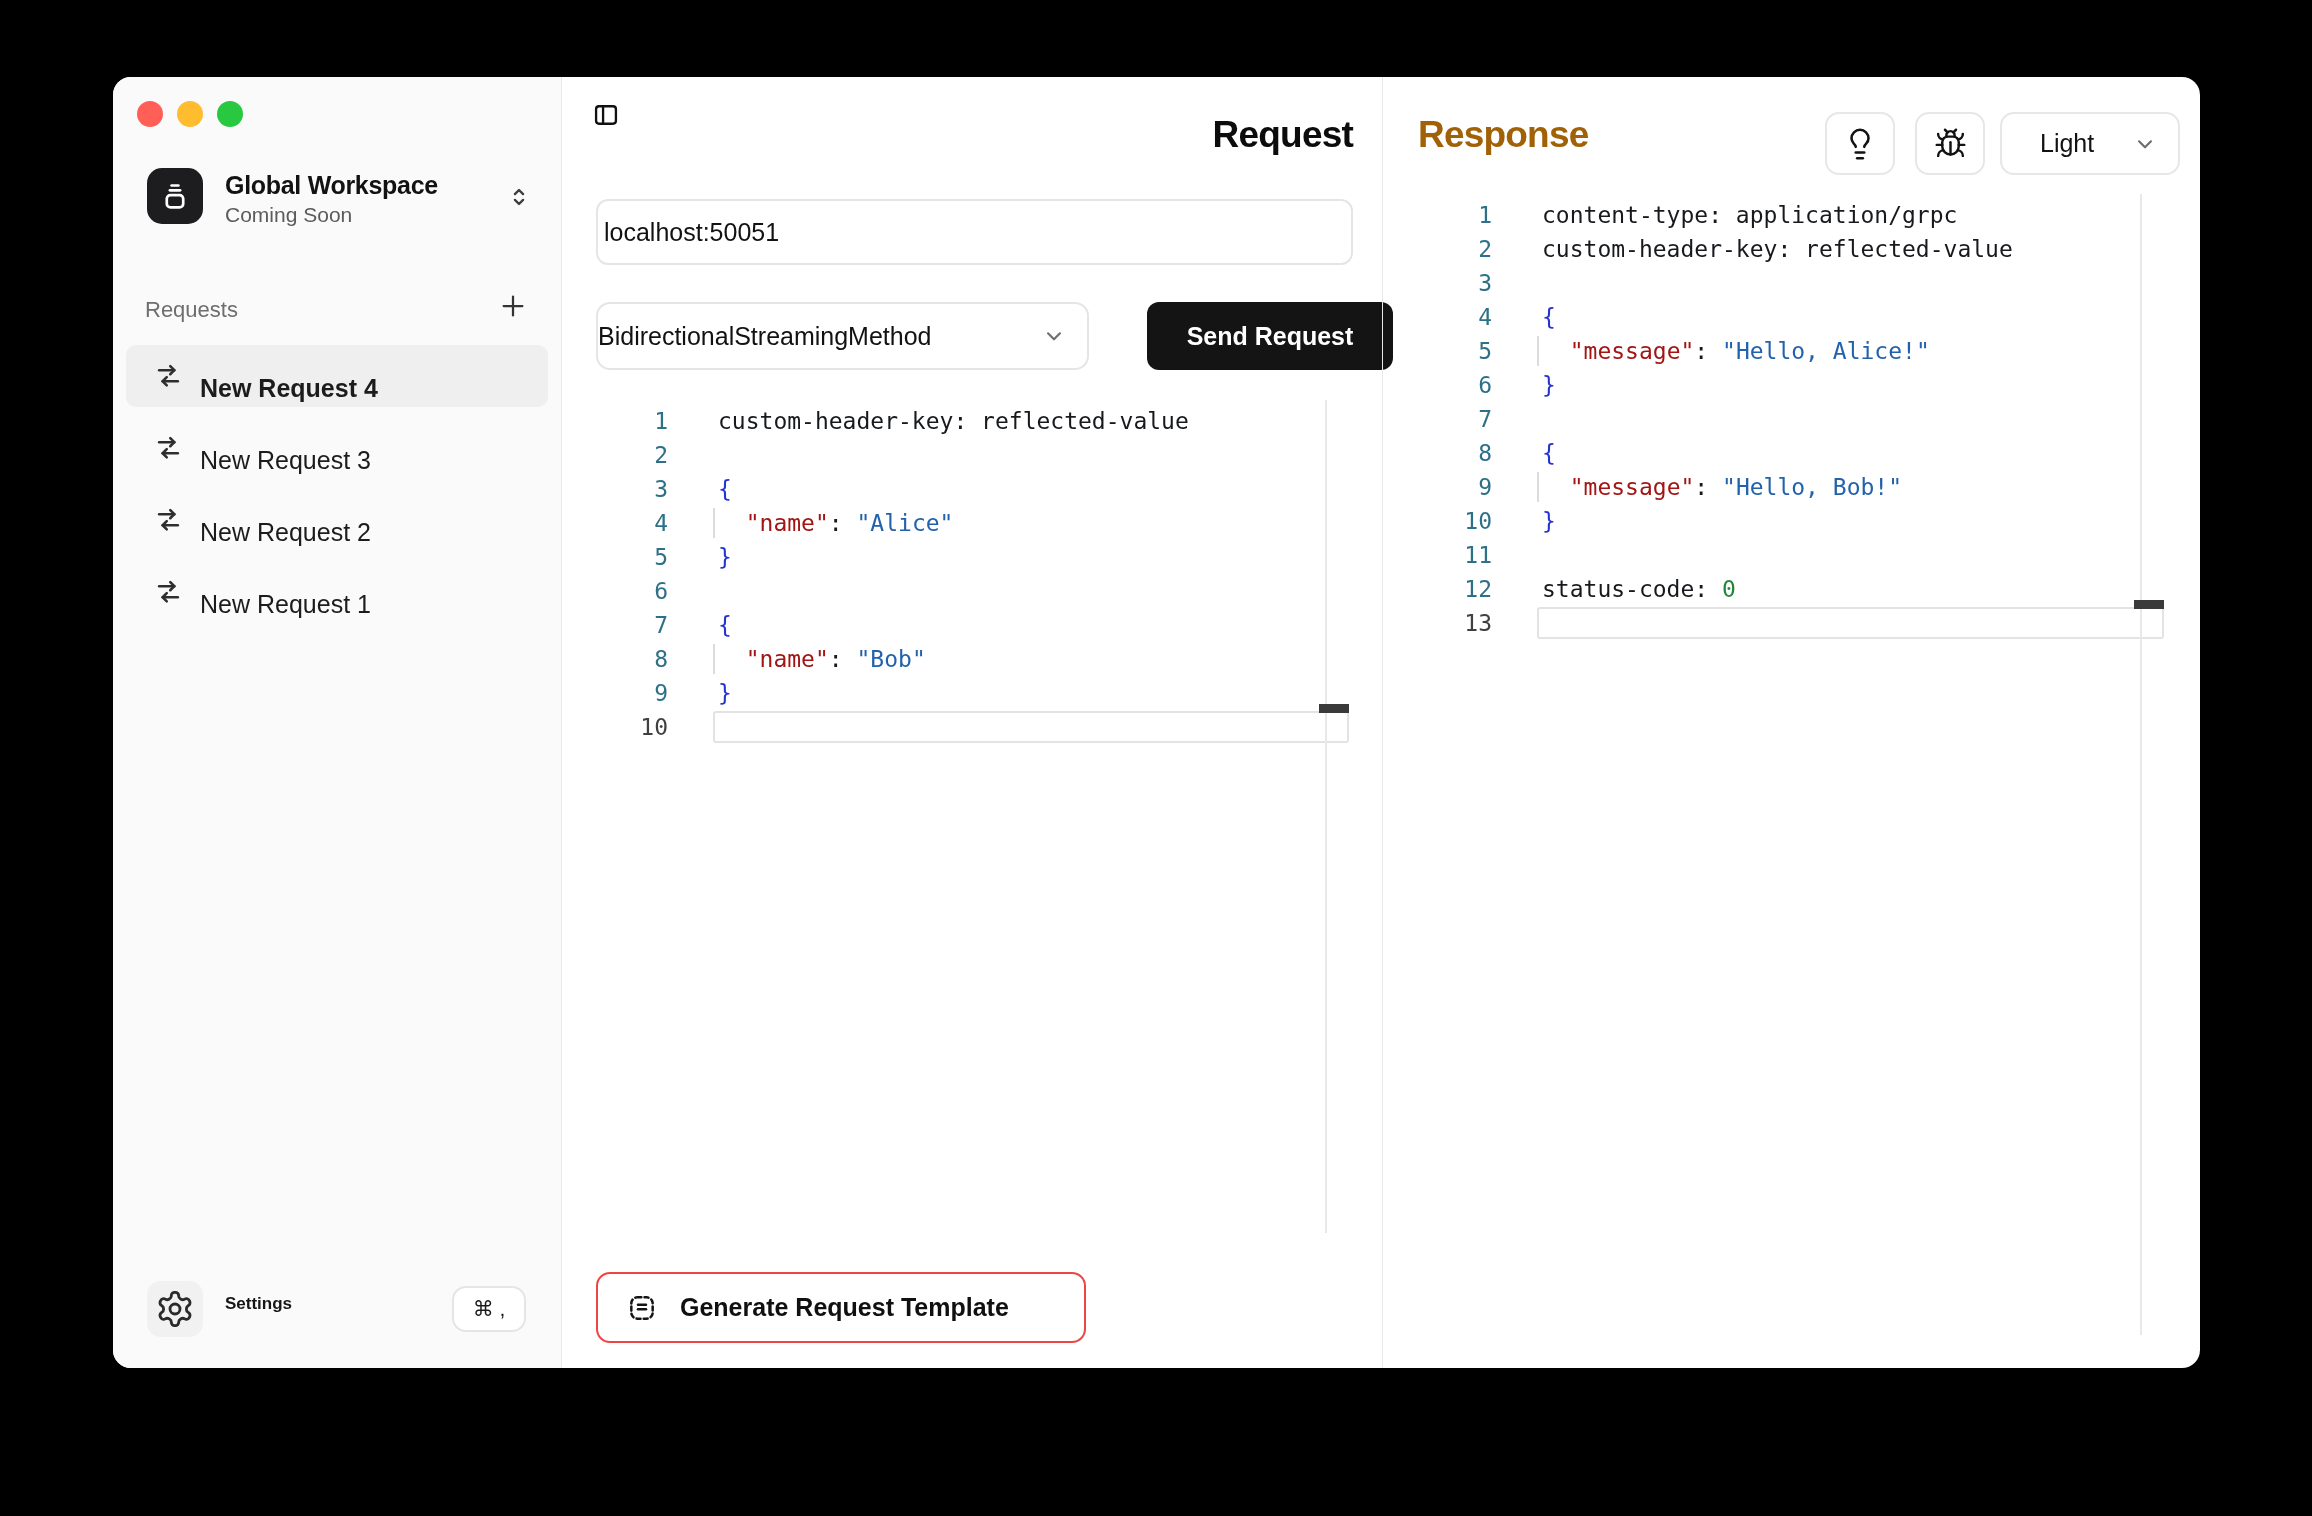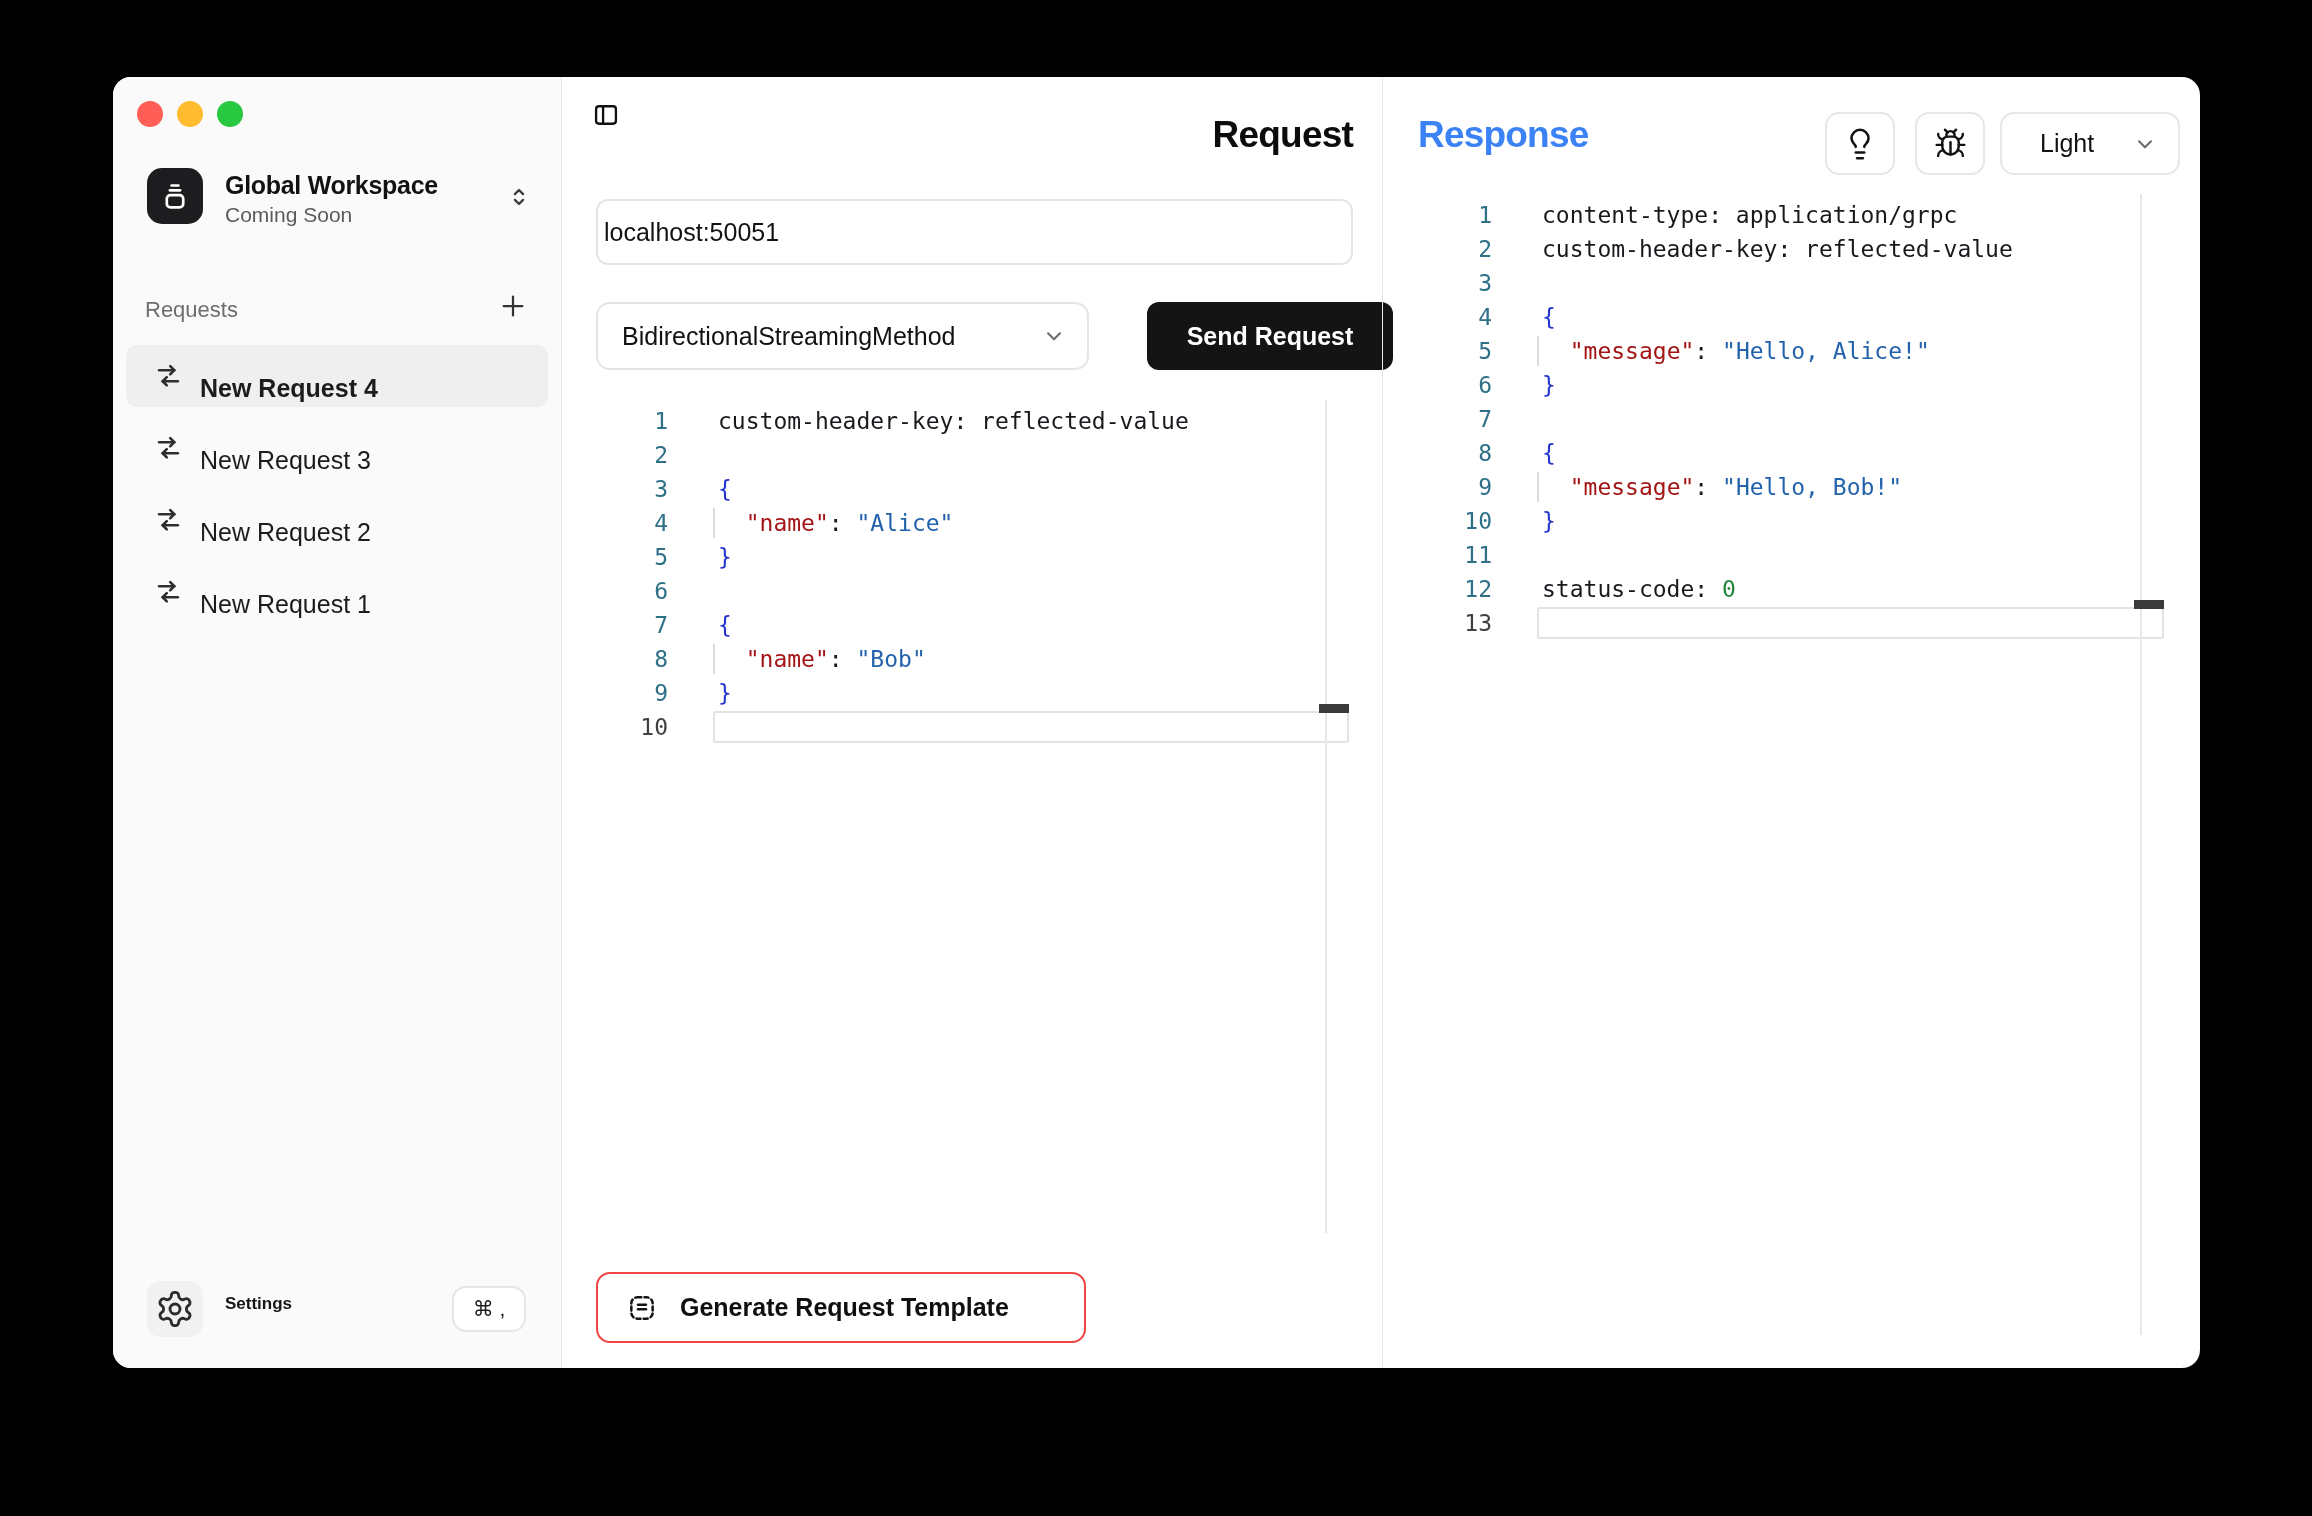--- a/index.html
+++ b/index.html
@@ -45,36 +45,36 @@
   
   .pl-toggle { position:absolute; left:476px; top:22px; width:34px; height:34px; background:none; border:none; cursor:pointer; }
   .req-title { position:absolute; left:900px; top:37px; width:340px; text-align:right;
                font-size:37px; font-weight:700; color:#0c0c0c; letter-spacing:-0.8px; }
   .url-input { position:absolute; left:483px; top:122px; width:757px; height:66px;
                border:2px solid #e5e5e5; border-radius:12px; background:#fff;
                padding-left:6px; font-size:25px; color:#121212; font-family:"Liberation Sans", sans-serif; outline:none; }
   .method-select { position:absolute; left:483px; top:225px; width:493px; height:68px;
                    border:2px solid #e5e5e5; border-radius:14px; background:#fff;
                    display:flex; align-items:center; cursor:pointer; }
-  .method-select span { margin-left:24px; font-size:25px; color:#121212; }
+  .method-select span { font-size:25px; color:#121212; }
   .method-select svg { position:absolute; right:20px; }
   .send-btn { position:absolute; left:994px; top:225px; width:246px; height:68px;
               background:#141414; color:#fff; border:none; border-radius:12px;
               font-size:25px; font-weight:600; font-family:"Liberation Sans", sans-serif; cursor:pointer;margin-left:40px; }
   .generate-btn { position:absolute; left:483px; top:1195px; width:490px; height:71px;
                   background:#fff; border:2px solid #ef4444; border-radius:14px;
                   display:flex; align-items:center; cursor:pointer; }
   .generate-btn svg { margin-left:28px; }
   .generate-btn span { margin-left:22px; font-size:25px; font-weight:600; color:#101010;
                        font-family:"Liberation Sans", sans-serif; }
   .panel-divider { position:absolute; left:1269px; top:0; width:1px; height:100%; background:#e9e9e9; }
 
   
   .res-title { position:absolute; left:1305px; top:37px; font-size:37px; font-weight:700;
-               color:#3b82f6; letter-spacing:-0.8px; }
+               color:#a16207; letter-spacing:-0.8px; }
   .icon-btn { position:absolute; top:35px; width:70px; height:63px; background:#fff;
               border:2px solid #e7e7e7; border-radius:14px; display:flex;
               align-items:center; justify-content:center; cursor:pointer; }
   .bulb-btn { left:1712px; }
   .bug-btn  { left:1802px; }
   .theme-select { position:absolute; left:1887px; top:35px; width:180px; height:63px;
                   background:#fff; border:2px solid #e7e7e7; border-radius:14px;
                   display:flex; align-items:center; cursor:pointer; }
   .theme-select span { margin-left:38px; font-size:25px; color:#121212;text-align:right; }
   .theme-select svg { position:absolute; right:20px; }

